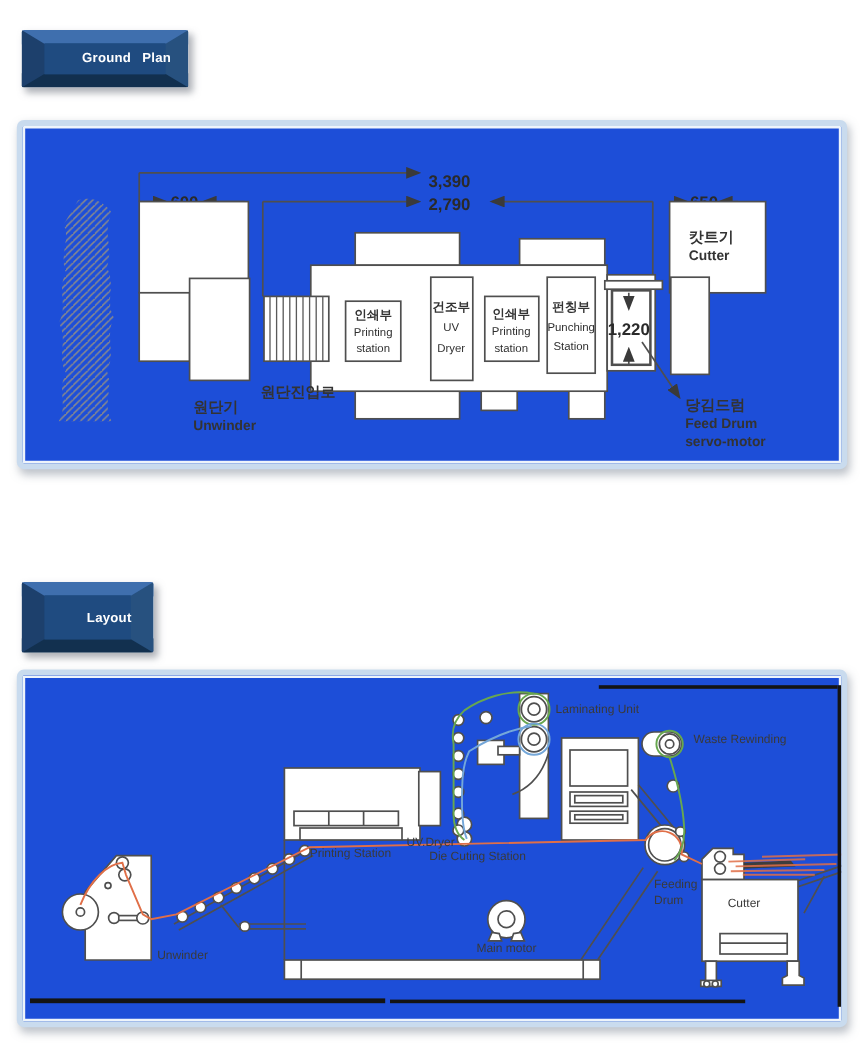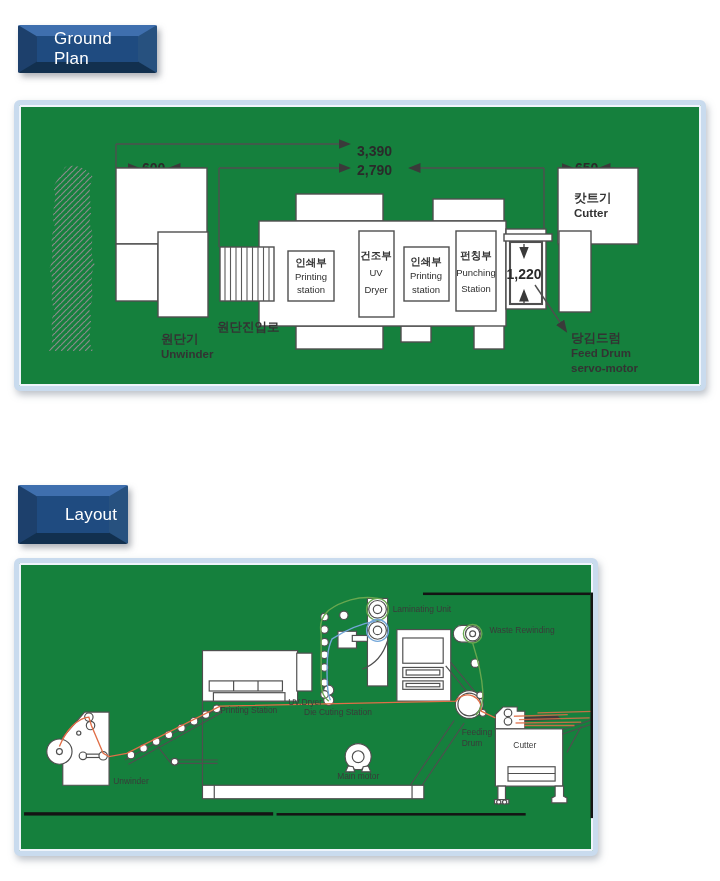--- a/index.html
+++ b/index.html
@@ -9,30 +9,30 @@
     overflow:hidden;
   }
   
   .hdr-btn{position:absolute;border-radius:2px;
     box-shadow:3px 4px 6px rgba(110,115,125,.55);}
   .hdr-btn .bevel{position:absolute;inset:0;border-style:solid;
     border-width:12px 20px;border-color:#3f6fae #27517f #12304f #1d406c;
     border-radius:2px;box-sizing:border-box;}
   .hdr-btn .face{position:absolute;inset:11px 19px;background:#1f4b80;}
   .hdr-btn .lbl{position:absolute;inset:0;display:flex;align-items:center;
-    justify-content:center;color:#ffffff;font-weight:normal;font-size:17px;
+    justify-content:center;color:#ffffff;font-weight:bold;font-size:11px;
     word-spacing:6px;letter-spacing:.2px;padding-left:36px;}
   #btn-ground-plan{left:18px;top:25px;width:139px;height:48px;}
   #btn-layout{left:18px;top:485px;width:110px;height:59px;}
   
-  .panel{position:absolute;background:#15803d;border:5px solid #c9dbee;
+  .panel{position:absolute;background:#1d4ed8;border:5px solid #c9dbee;
     border-radius:6px;box-sizing:border-box;
     box-shadow:2px 4px 7px rgba(125,135,150,.5), inset 0 0 0 2px #eef4fb;text-decoration:underline;}
   #panel-ground-plan{left:14px;top:100px;width:692px;height:291px;}
-  #panel-layout{left:14px;top:558px;width:584px;height:298px;}
+  #panel-layout{left:14px;top:558px;width:692px;height:298px;}
   .panel svg{display:block;width:100%;height:100%;}
   
   .ln{stroke:#4f4f4f;stroke-width:1.4;fill:none;}
   .bx{stroke:#4f4f4f;stroke-width:1.4;fill:#ffffff;}
   .bx2{stroke:#4f4f4f;stroke-width:2.1;fill:#ffffff;}
   .thin{stroke:#5a5a5a;stroke-width:1.1;fill:none;}
   text{fill:#2e2e2e;}
   .dim{font-size:14px;font-weight:600;fill:#2a2a2a;}
   .ko{font-size:12.5px;font-weight:600;fill:#333;}
   .ko-s{font-size:10.5px;font-weight:600;fill:#333;}

